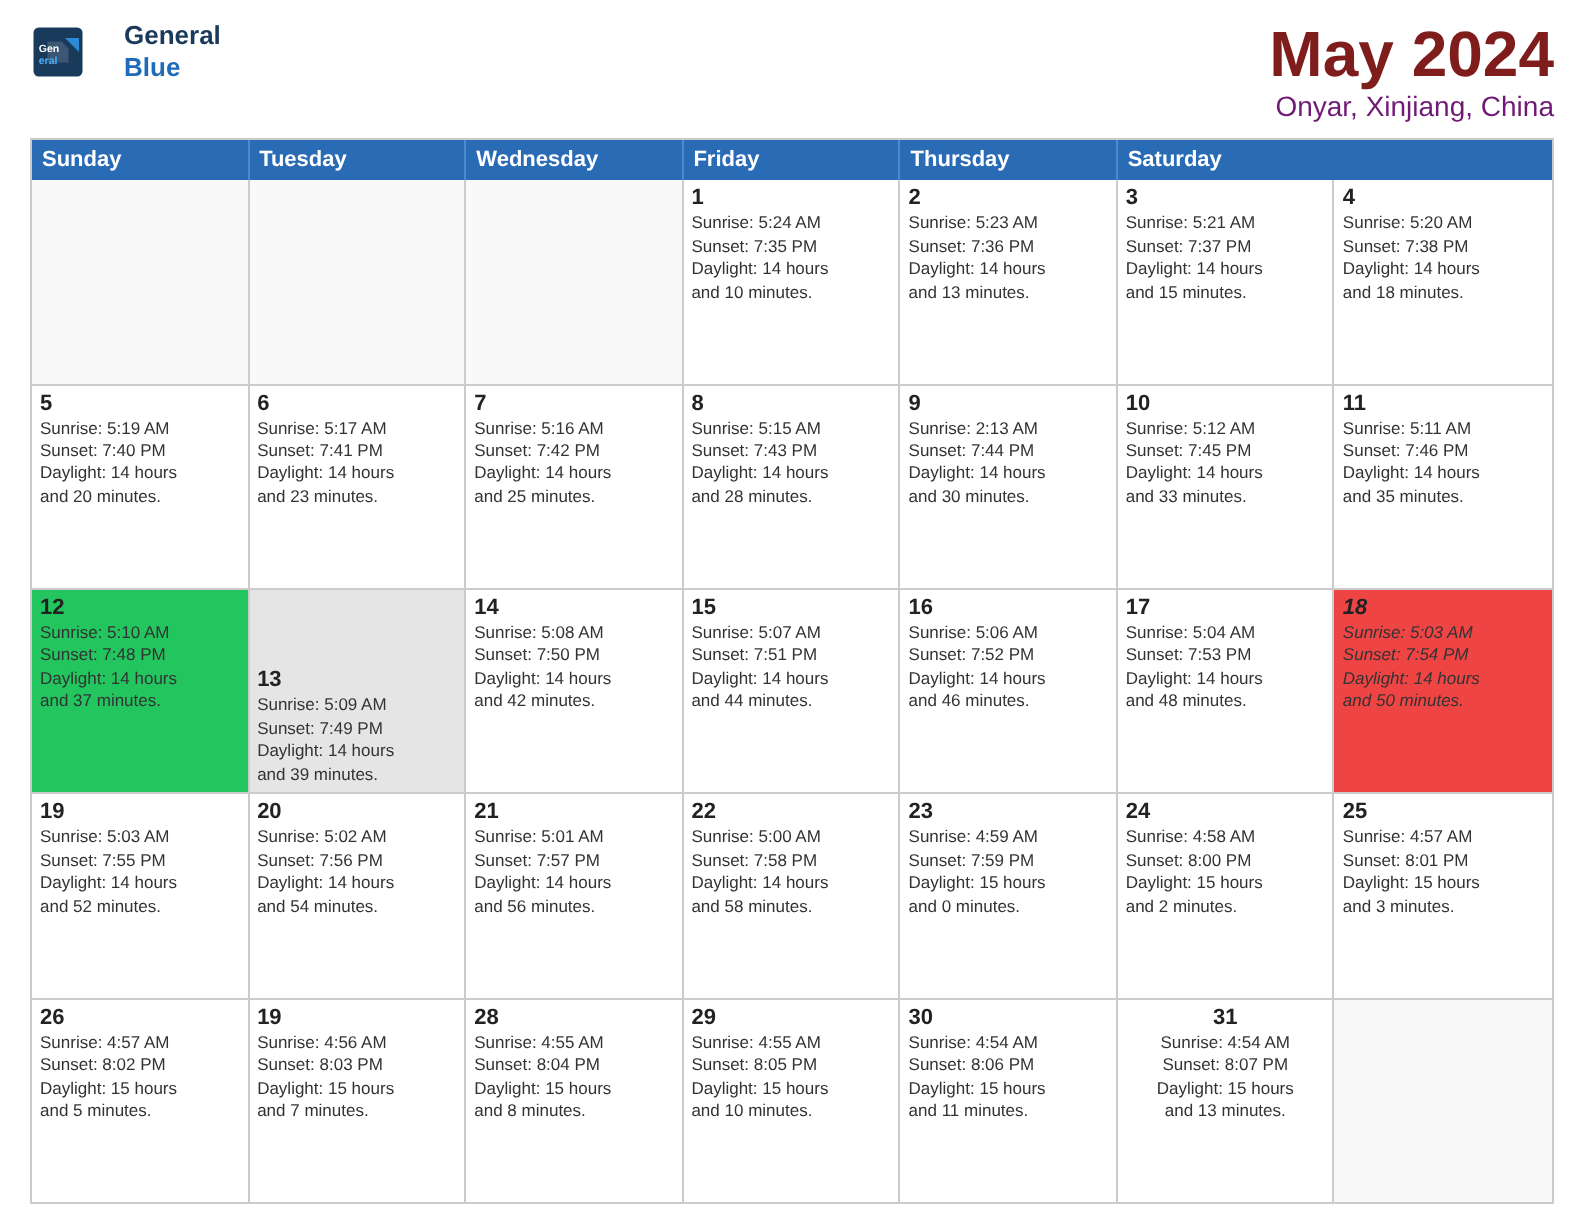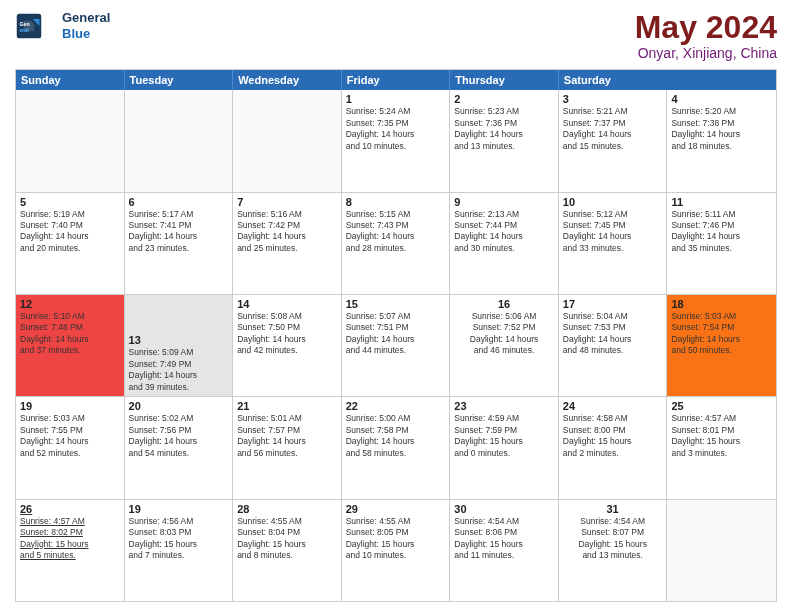--- a/index.html
+++ b/index.html
@@ -221,21 +221,21 @@
           </div>
           <div class="cal-cell">
             <div class="day-num">11</div>
             <div class="cell-line">Sunrise: 5:11 AM</div>
             <div class="cell-line">Sunset: 7:46 PM</div>
             <div class="cell-line">Daylight: 14 hours</div>
             <div class="cell-line">and 35 minutes.</div>
           </div>
         </div>
         <div class="cal-row">
-          <div class="cal-cell" style="background: #ef4444;">
+          <div class="cal-cell" style="background: #22c55e;">
             <div class="day-num">12</div>
             <div class="cell-line">Sunrise: 5:10 AM</div>
             <div class="cell-line">Sunset: 7:48 PM</div>
             <div class="cell-line">Daylight: 14 hours</div>
             <div class="cell-line">and 37 minutes.</div>
           </div>
           <div class="cal-cell" style="background: #e5e5e5; justify-content: flex-end;">
             <div class="day-num">13</div>
             <div class="cell-line">Sunrise: 5:09 AM</div>
             <div class="cell-line">Sunset: 7:49 PM</div>
@@ -249,35 +249,35 @@
             <div class="cell-line">Daylight: 14 hours</div>
             <div class="cell-line">and 42 minutes.</div>
           </div>
           <div class="cal-cell" style="background: rgb(255, 255, 255);">
             <div class="day-num">15</div>
             <div class="cell-line">Sunrise: 5:07 AM</div>
             <div class="cell-line">Sunset: 7:51 PM</div>
             <div class="cell-line">Daylight: 14 hours</div>
             <div class="cell-line">and 44 minutes.</div>
           </div>
-          <div class="cal-cell" style="background: rgb(255, 255, 255); text-align: center;">
+          <div class="cal-cell" style="background: rgb(255, 255, 255);">
             <div class="day-num">16</div>
             <div class="cell-line">Sunrise: 5:06 AM</div>
             <div class="cell-line">Sunset: 7:52 PM</div>
             <div class="cell-line">Daylight: 14 hours</div>
             <div class="cell-line">and 46 minutes.</div>
           </div>
           <div class="cal-cell" style="background: rgb(255, 255, 255);">
             <div class="day-num">17</div>
             <div class="cell-line">Sunrise: 5:04 AM</div>
             <div class="cell-line">Sunset: 7:53 PM</div>
             <div class="cell-line">Daylight: 14 hours</div>
             <div class="cell-line">and 48 minutes.</div>
           </div>
-          <div class="cal-cell" style="background: #f97316;">
+          <div class="cal-cell" style="background: #ef4444; font-style: italic;">
             <div class="day-num">18</div>
             <div class="cell-line">Sunrise: 5:03 AM</div>
             <div class="cell-line">Sunset: 7:54 PM</div>
             <div class="cell-line">Daylight: 14 hours</div>
             <div class="cell-line">and 50 minutes.</div>
           </div>
         </div>
         <div class="cal-row">
           <div class="cal-cell">
             <div class="day-num">19</div>
@@ -323,21 +323,21 @@
           </div>
           <div class="cal-cell">
             <div class="day-num">25</div>
             <div class="cell-line">Sunrise: 4:57 AM</div>
             <div class="cell-line">Sunset: 8:01 PM</div>
             <div class="cell-line">Daylight: 15 hours</div>
             <div class="cell-line">and 3 minutes.</div>
           </div>
         </div>
         <div class="cal-row">
-          <div class="cal-cell" style="background: rgb(255, 255, 255); text-decoration: underline;">
+          <div class="cal-cell" style="background: rgb(255, 255, 255);">
             <div class="day-num">26</div>
             <div class="cell-line">Sunrise: 4:57 AM</div>
             <div class="cell-line">Sunset: 8:02 PM</div>
             <div class="cell-line">Daylight: 15 hours</div>
             <div class="cell-line">and 5 minutes.</div>
           </div>
           <div class="cal-cell" style="background: rgb(255, 255, 255);">
             <div class="day-num">19</div>
             <div class="cell-line">Sunrise: 4:56 AM</div>
             <div class="cell-line">Sunset: 8:03 PM</div>

